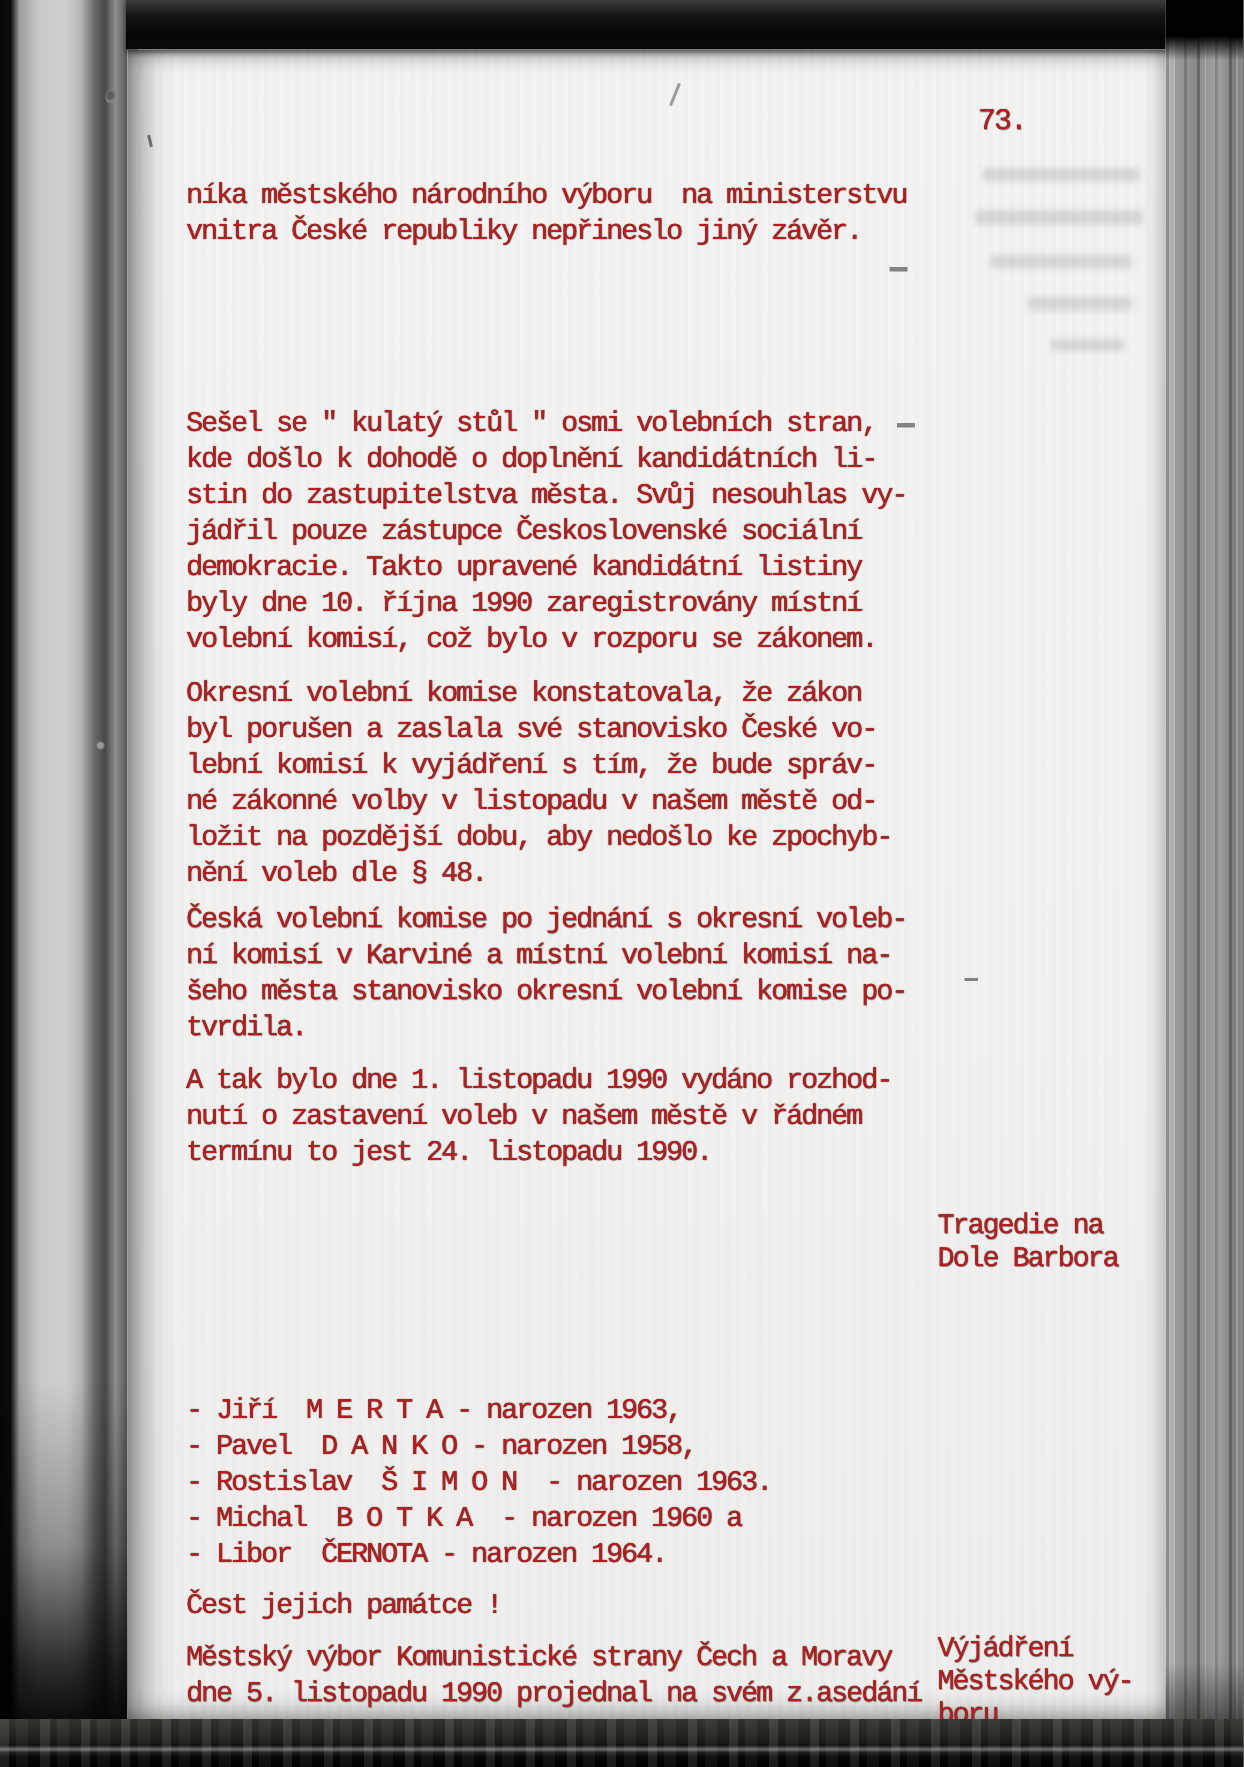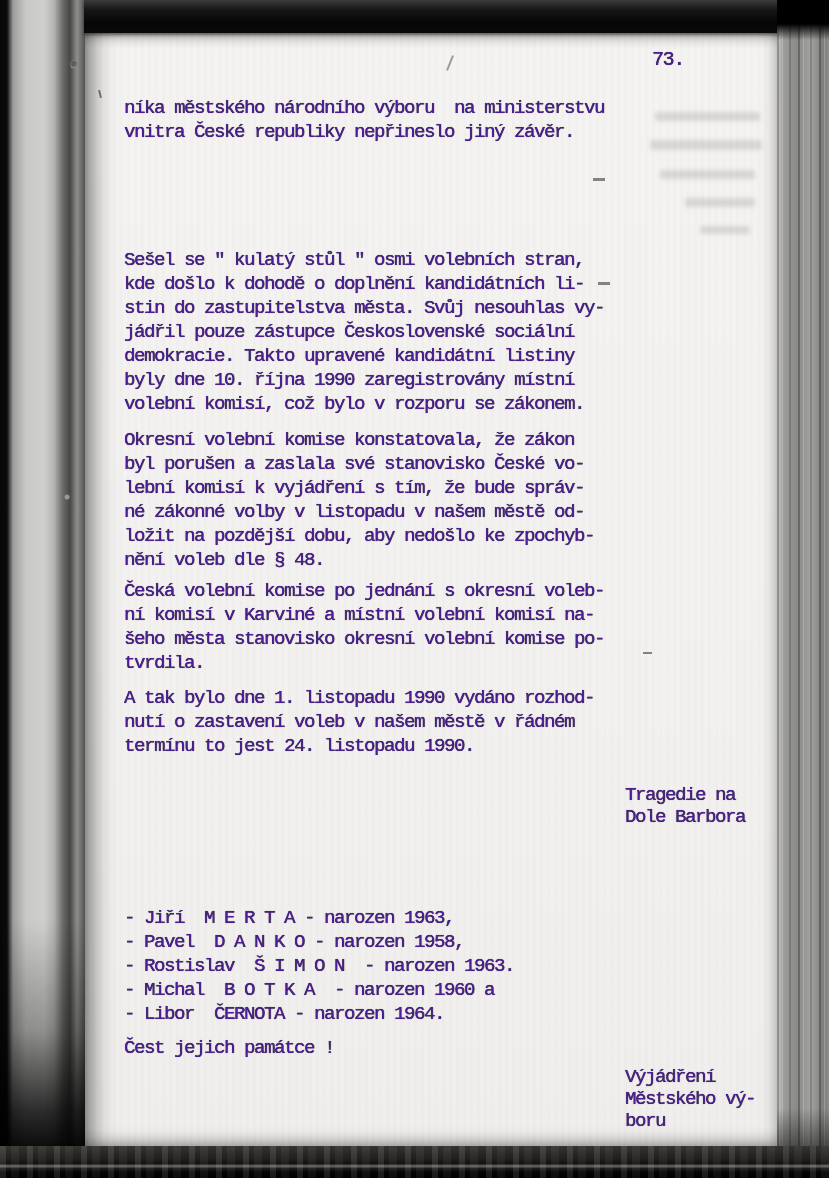--- a/index.html
+++ b/index.html
@@ -42,22 +42,23 @@
     box-shadow:
       inset 20px 0 24px -14px rgba(0,0,0,.55),
       inset -12px 0 16px -11px rgba(0,0,0,.28),
       inset 0 12px 14px -10px rgba(0,0,0,.40),
       inset 0 -14px 16px -11px rgba(0,0,0,.35);
   }
   
   .tw{
     position:absolute;white-space:pre;
     font-size:19px;line-height:24px;letter-spacing:-1.4px;
-    color:#4c1d95;
+    color:#b91c1c;
     text-shadow:0 0 .7px rgba(20,20,20,.9), .4px .4px .6px rgba(40,40,40,.45);
+    margin-top:22px;
   }
   .body-col{left:124px;}
   .pageno{left:652px;top:48px;font-size:20px;}
   .p0{top:96px}.p1{top:166px}.p2{top:248px}.p3{top:428px}.p4{top:579px}
   .p5{top:686px}.p6{top:778px}.p7{top:906px}.p8{top:1036px}.p9{top:1071px}
   .note{left:625px;line-height:22px;}
   .n0{top:784px}.n1{top:1066px}
   
   .smudge{position:absolute;background:rgba(90,90,90,.18);filter:blur(2px);border-radius:3px;}
   .bt1{left:655px;top:112px;width:105px;height:9px}
@@ -106,20 +107,22 @@
 tvrdila.</div>
   <div class="tw body-col p5">A tak bylo dne 1. listopadu 1990 vydáno rozhod-
 nutí o zastavení voleb v našem městě v řádném
 termínu to jest 24. listopadu 1990.</div>
   <div class="tw body-col p7">- Jiří  M E R T A - narozen 1963,
 - Pavel  D A N K O - narozen 1958,
 - Rostislav  Š I M O N  - narozen 1963.
 - Michal  B O T K A  - narozen 1960 a
 - Libor  ČERNOTA - narozen 1964.</div>
   <div class="tw body-col p8">Čest jejich památce !</div>
+  <div class="tw body-col p9">Městský výbor Komunistické strany Čech a Moravy
+dne 5. listopadu 1990 projednal na svém z.asedání</div>
 
   <div class="tw note n0">Tragedie na
 Dole Barbora</div>
   <div class="tw note n1">Výjádření
 Městského vý-
 boru</div>
 
   <div class="smudge bt1"></div>
   <div class="smudge bt2"></div>
   <div class="smudge bt3"></div>

